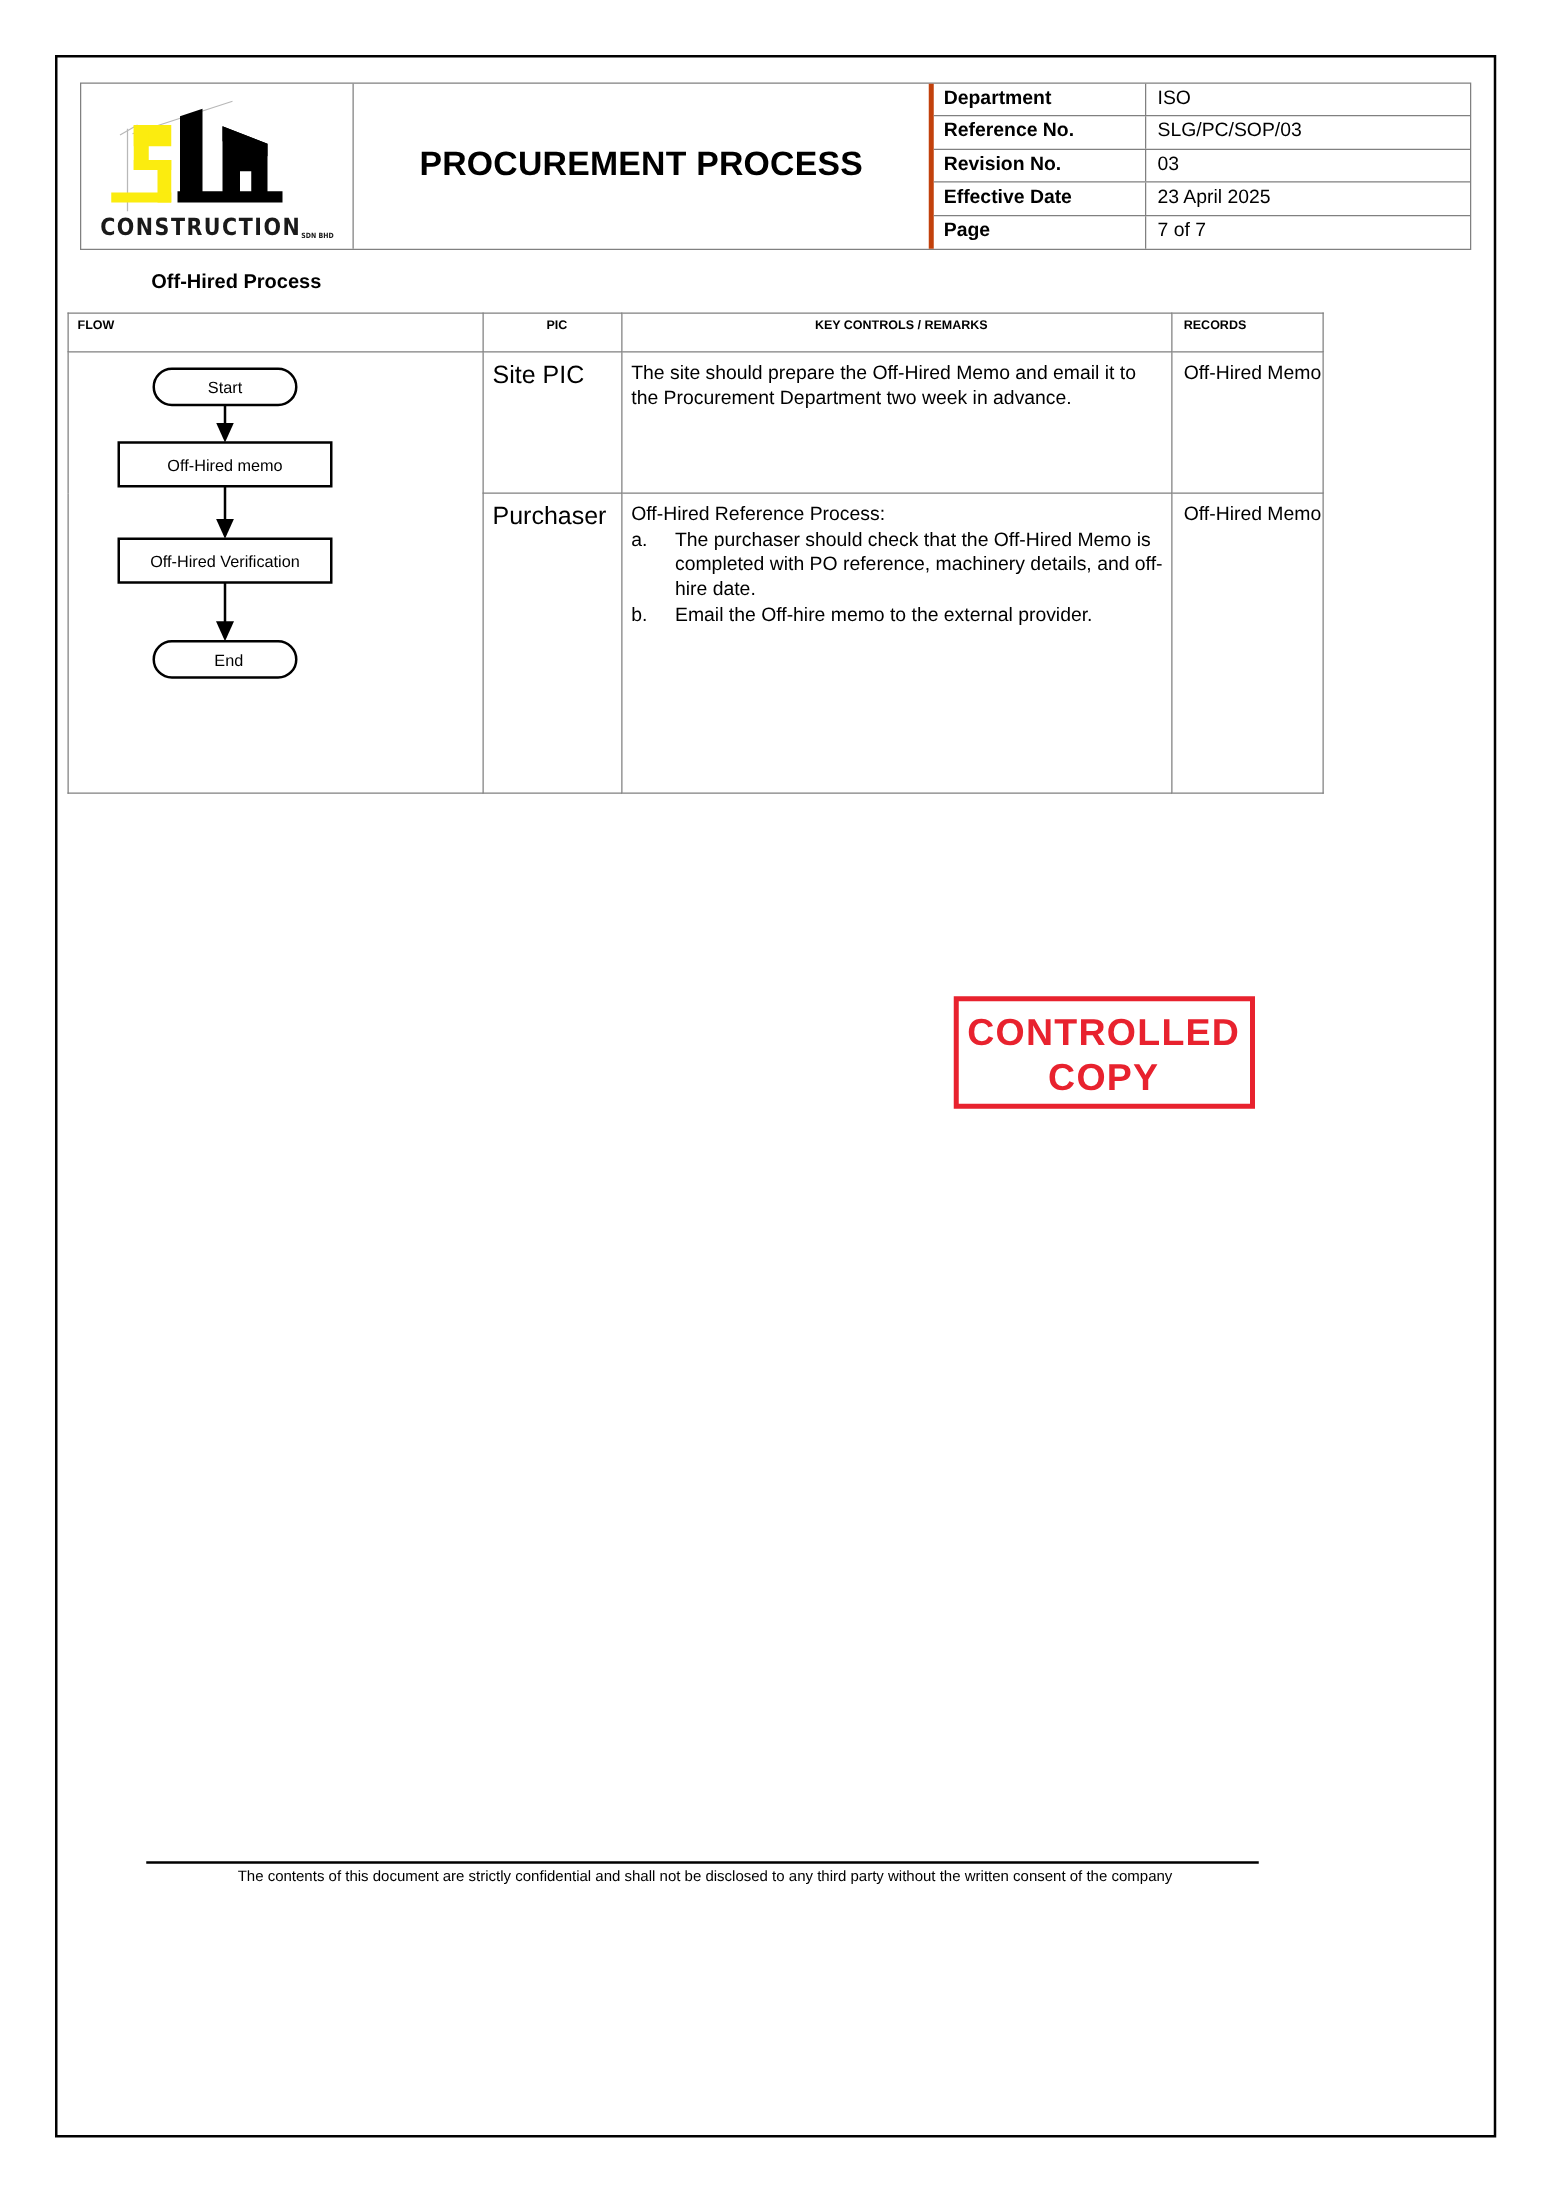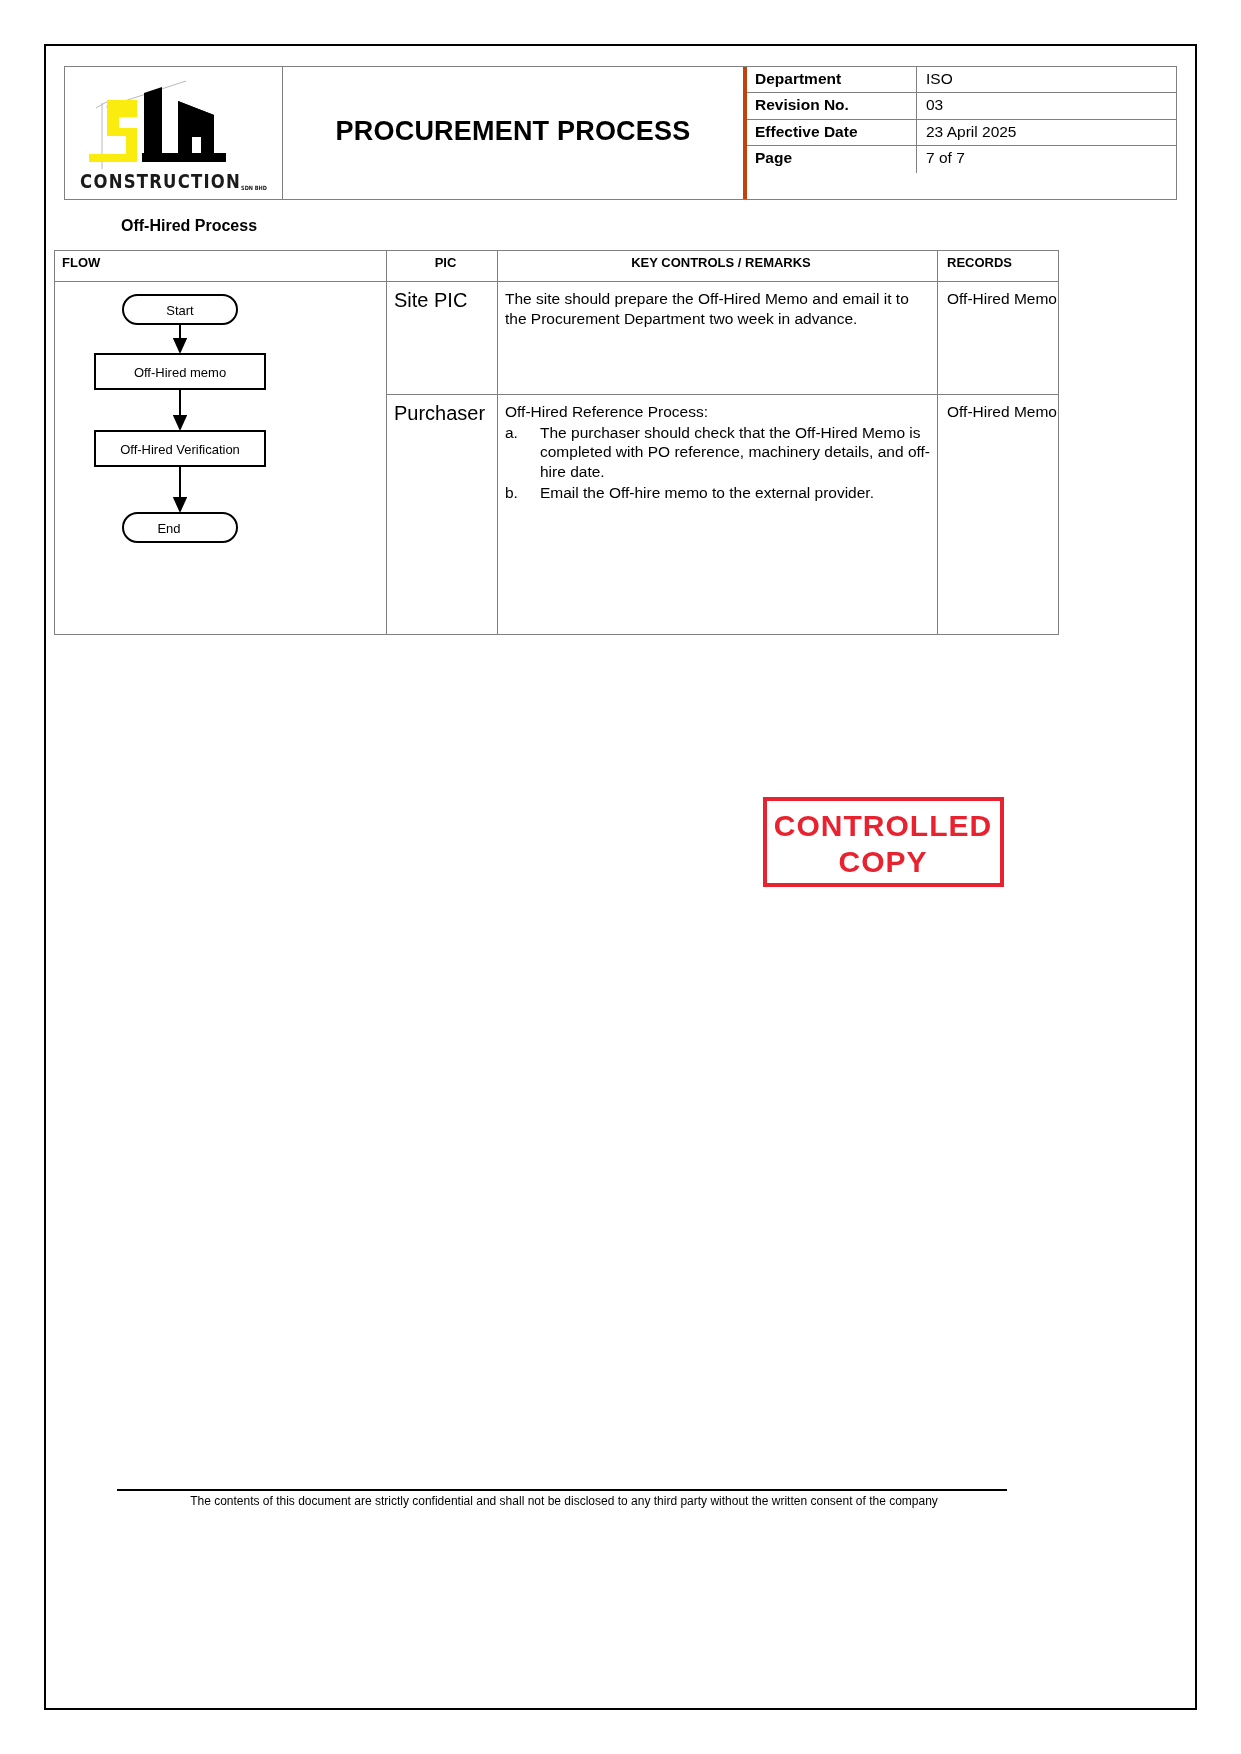--- a/index.html
+++ b/index.html
@@ -137,21 +137,21 @@
   }
   .main-table th,
   .main-table td {
     border: 1px solid #808080;
     vertical-align: top;
     box-sizing: border-box;
   }
   .main-table thead th {
     height: 31px;
     font-weight: bold;
-    font-size: 13px;
+    font-size: 10px;
     padding: 4px 0 0 7px;
   }
   .th-flow   { width: 332px; text-align: left; }
   .th-pic    { width: 111px; text-align: center; }
   .th-key    { width: 440px; text-align: center; }
   .th-rec    { width: 121px; text-align: left; padding-left: 9px !important; }
 
   .cell-pic {
     font-size: 20px;
     padding: 7px 0 0 7px;
@@ -273,20 +273,24 @@
     </div>
 
     <div class="title-cell">
       <div class="doc-title">PROCUREMENT PROCESS</div>
     </div>
 
     <div class="meta-cell">
       <div class="meta-row">
         <div class="meta-key">Department</div>
         <div class="meta-val">ISO</div>
+      </div>
+      <div class="meta-row">
+        <div class="meta-key">Reference No.</div>
+        <div class="meta-val">SLG/PC/SOP/03</div>
       </div>
       <div class="meta-row">
         <div class="meta-key">Revision No.</div>
         <div class="meta-val">03</div>
       </div>
       <div class="meta-row">
         <div class="meta-key">Effective Date</div>
         <div class="meta-val">23 April 2025</div>
       </div>
       <div class="meta-row">
@@ -328,21 +332,21 @@
 
               <rect x="40" y="149" width="170" height="35" fill="#ffffff" stroke="#000000" stroke-width="2"></rect>
 
               <line x1="125" y1="184" x2="125" y2="228" stroke="#000000" stroke-width="2" marker-end="url(#arrowhead)"></line>
 
               <rect x="68" y="231" width="114" height="29" rx="14.5" ry="14.5" fill="#ffffff" stroke="#000000" stroke-width="2"></rect>
             </svg>
             <div class="flow-label" style="left:125px; top:28px;">Start</div>
             <div class="flow-label" style="left:125px; top:90px;">Off-Hired memo</div>
             <div class="flow-label" style="left:125px; top:167px;">Off-Hired Verification</div>
-            <div class="flow-label" style="left:114px; top:246px;text-align:center;">End</div>
+            <div class="flow-label" style="left:128px; top:246px;text-align:center;">End</div>
           </div>
         </td>
         <td class="cell-pic">Site PIC</td>
         <td class="cell-key">
           <p class="key-intro">The site should prepare the Off-Hired Memo and email it to the Procurement Department two week in advance.</p>
         </td>
         <td class="cell-rec">Off-Hired Memo</td>
       </tr>
       <tr class="row2">
         <td class="cell-pic">Purchaser</td>

